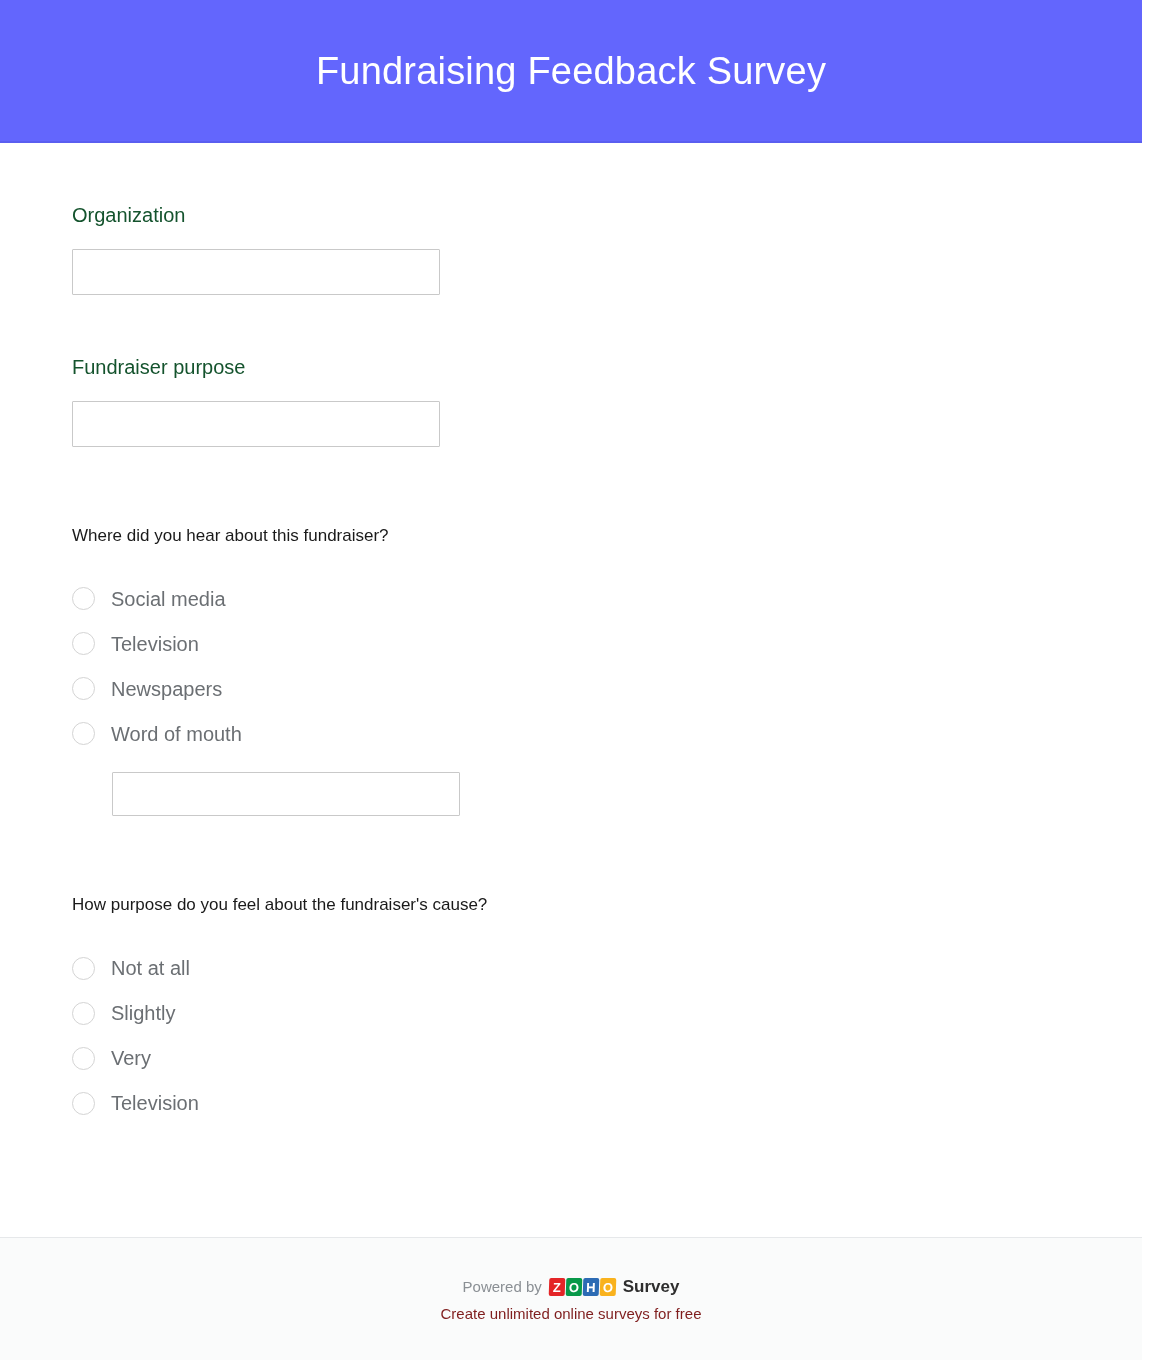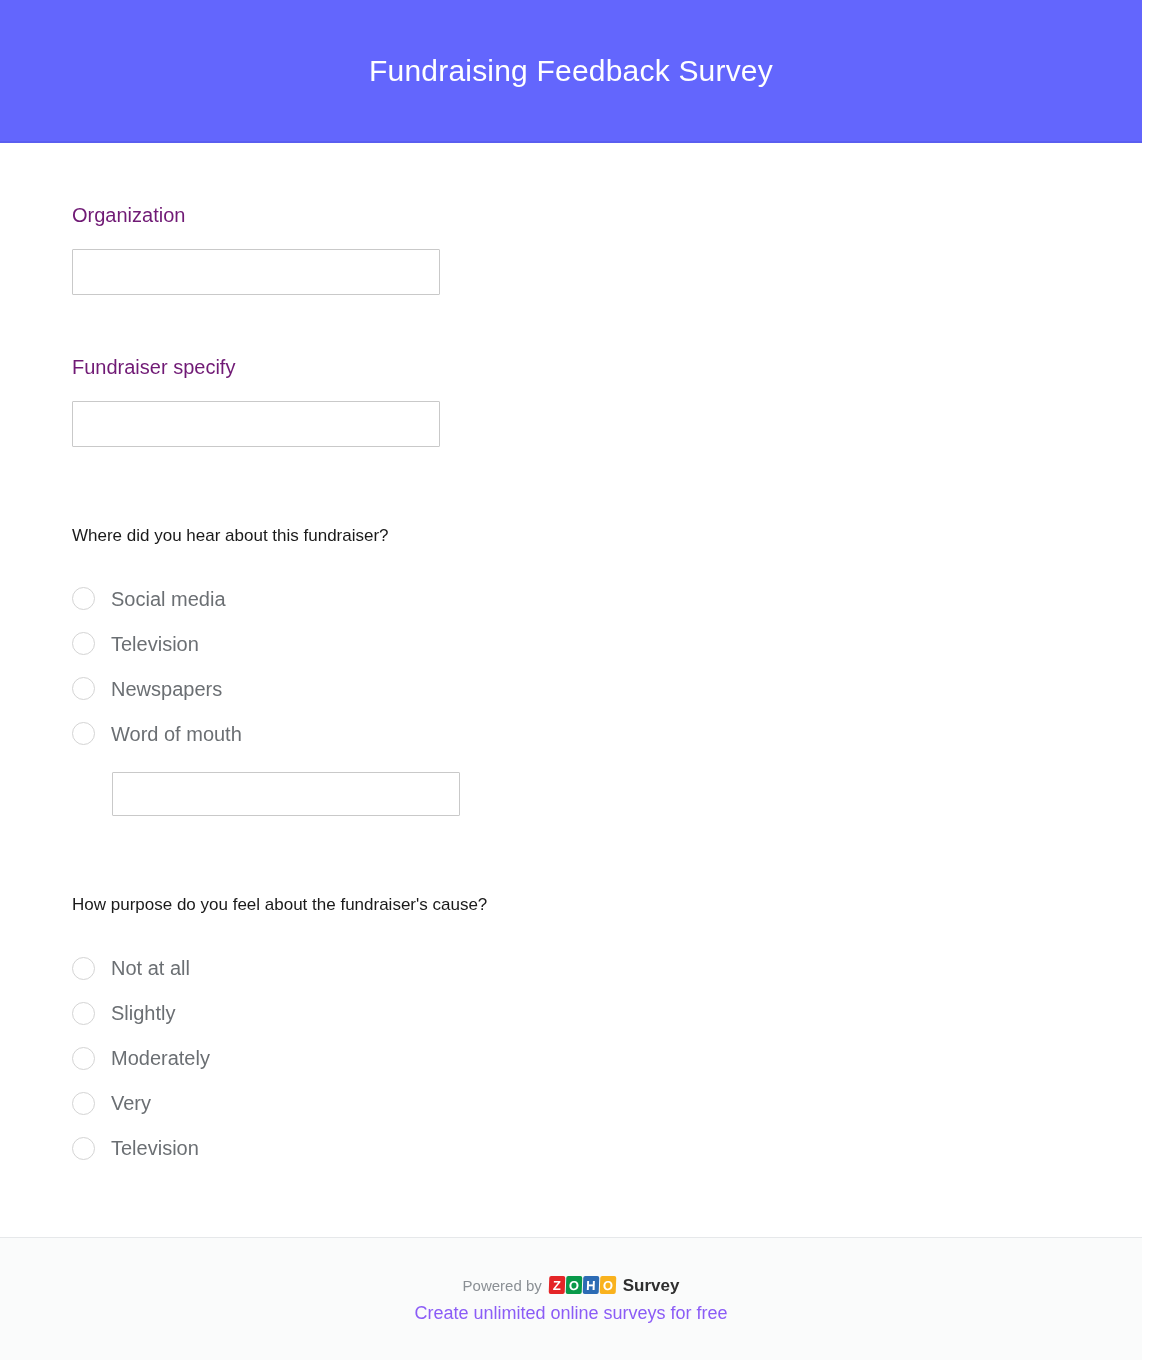--- a/index.html
+++ b/index.html
@@ -31,21 +31,21 @@
     background: #6366fd;
     display: flex;
     align-items: center;
     justify-content: center;
     box-sizing: border-box;
     border-bottom: 2px solid #5a5ef0;
     flex: 0 0 auto;
   }
   .survey-title {
     color: #ffffff;
-    font-size: 30px;
+    font-size: 38px;
     font-weight: 400;
     letter-spacing: 0.2px;
     line-height: 1;
     margin: 0;
     text-align: center;
   }
 
   
   .survey-body {
     flex: 1 1 auto;
@@ -54,21 +54,21 @@
     background: #ffffff;
   }
 
   .field-block {
     padding-left: 72px;
   }
   .field-block.spacer-lg { margin-top: 60px; }
 
   .field-label {
     font-size: 20px;
-    color: #701a75;
+    color: #14532d;
     font-weight: 400;
     line-height: 1.2;
     margin: 0 0 22px 0;
   }
 
   .text-input {
     width: 368px;
     height: 46px;
     box-sizing: border-box;
     border: 1px solid #c9c9c9;
@@ -172,43 +172,43 @@
   .zoho-tile.t-o1 { background: #089949; }
   .zoho-tile.t-h { background: #2c6bb4; }
   .zoho-tile.t-o2 { background: #f9b21d; margin-right: 0; }
   .survey-word {
     font-size: 17px;
     font-weight: bold;
     color: #2e2e2e;
     line-height: 1;
   }
   .footer-subtext {
-    font-size: 18px;
-    color: #8b5cf6;
+    font-size: 15px;
+    color: #7f1d1d;
     line-height: 1;
   }
 </style>
 </head>
 <body>
 
 <div class="survey-page">
 
   <div class="survey-header">
     <h1 class="survey-title">Fundraising Feedback Survey</h1>
   </div>
 
   <div class="survey-body">
 
     <div class="field-block">
       <div class="field-label">Organization</div>
       <input class="text-input" type="text" placeholder="" style="">
     </div>
 
     <div class="field-block spacer-lg">
-      <div class="field-label">Fundraiser specify</div>
+      <div class="field-label">Fundraiser purpose</div>
       <input class="text-input" type="text" placeholder="" style="">
     </div>
 
     <div class="question-block">
       <div class="question-title">Where did you hear about this fundraiser?</div>
 
       <div class="option-row">
         <span class="radio-mark"></span>
         <span class="option-label">Social media</span>
       </div>
@@ -238,24 +238,20 @@
       <div class="option-row">
         <span class="radio-mark"></span>
         <span class="option-label">Not at all</span>
       </div>
 
       <div class="option-row">
         <span class="radio-mark"></span>
         <span class="option-label">Slightly</span>
       </div>
 
-      <div class="option-row">
-        <span class="radio-mark"></span>
-        <span class="option-label">Moderately</span>
-      </div>
 
       <div class="option-row">
         <span class="radio-mark"></span>
         <span class="option-label">Very</span>
       </div>
 
       <div class="option-row">
         <span class="radio-mark"></span>
         <span class="option-label">Television</span>
       </div>

